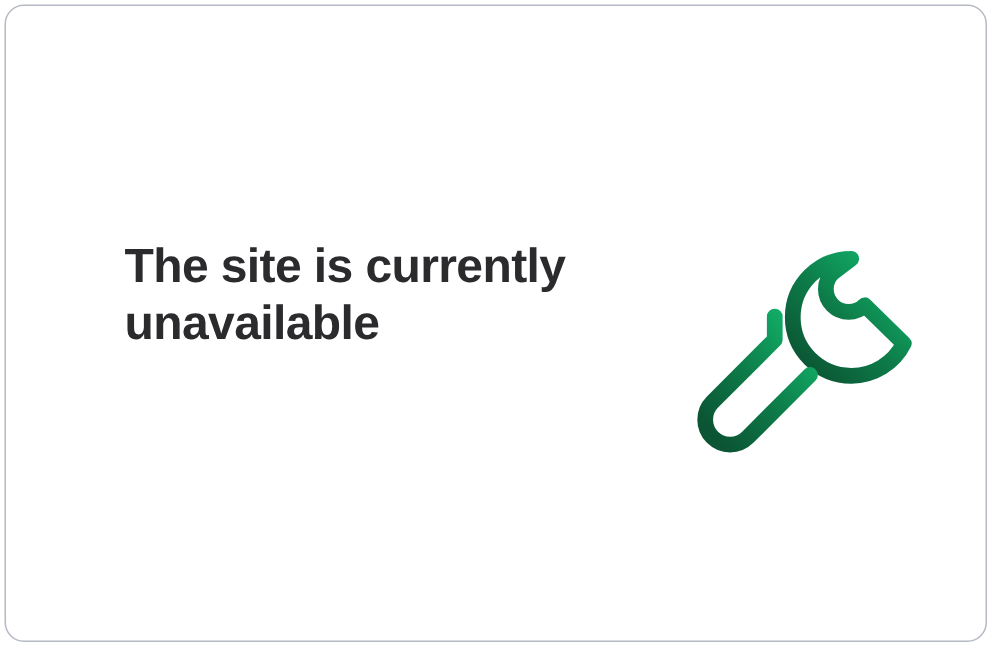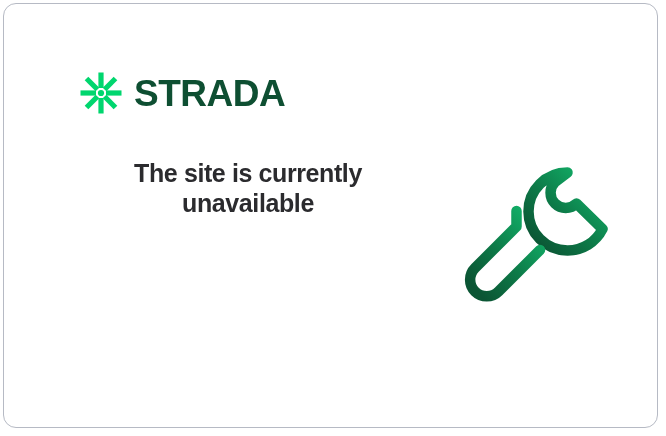--- a/index.html
+++ b/index.html
@@ -56,26 +56,25 @@
   }
 
   
   .headline {
     position: absolute;
     left: 79px;
     top: 155px;
     width: 330px;
     margin: 0;
     font-family: "Liberation Sans", sans-serif;
-    font-size: 25px;
+    font-size: 32px;
     font-weight: bold;
     line-height: 1.18;
     letter-spacing: -0.4px;
     color: #2b2b2e;
-    text-align: center;
   }
   .body-copy {
     position: absolute;
     left: 80px;
     top: 268px;
     width: 310px;
     margin: 0;
     font-family: "Liberation Sans", sans-serif;
     font-size: 16.5px;
     font-weight: normal;
@@ -92,42 +91,20 @@
     height: 162px;
     display: block;
   }
 </style>
 </head>
 <body>
 
 <div class="card">
 
   
-  <div class="brand">
-    <span class="brand-mark-wrap">
-      <svg class="brand-mark" viewBox="0 0 42 42" aria-hidden="true">
-        <g fill="#00d66e">
-
-          <rect x="18.4" y="0.5" width="5.2" height="15.5"></rect>
-          <rect x="18.4" y="26.0" width="5.2" height="15.5"></rect>
-
-          <rect x="0.5" y="18.4" width="15.5" height="5.2"></rect>
-          <rect x="26.0" y="18.4" width="15.5" height="5.2"></rect>
-
-          <rect x="18.4" y="0.5" width="5.2" height="15.5" transform="rotate(45 21 21)"></rect>
-          <rect x="18.4" y="26.0" width="5.2" height="15.5" transform="rotate(45 21 21)"></rect>
-          <rect x="0.5" y="18.4" width="15.5" height="5.2" transform="rotate(45 21 21)"></rect>
-          <rect x="26.0" y="18.4" width="15.5" height="5.2" transform="rotate(45 21 21)"></rect>
-
-          <circle cx="21" cy="21" r="3.1"></circle>
-        </g>
-      </svg>
-    </span>
-    <span class="brand-word">STRADA</span>
-  </div>
 
   
   <h1 class="headline">The site is currently unavailable</h1>
 
   
 
   
   <span>
     <svg class="wrench" viewBox="0 0 162 162" aria-hidden="true">
       <defs>

